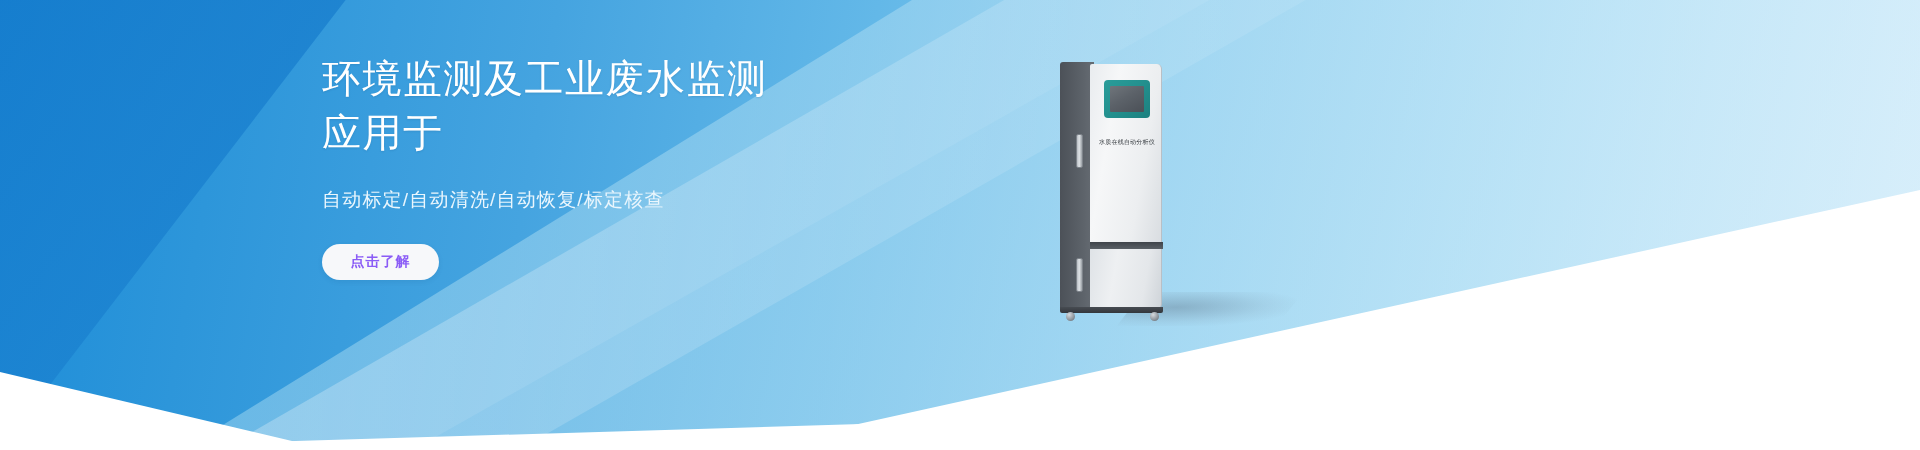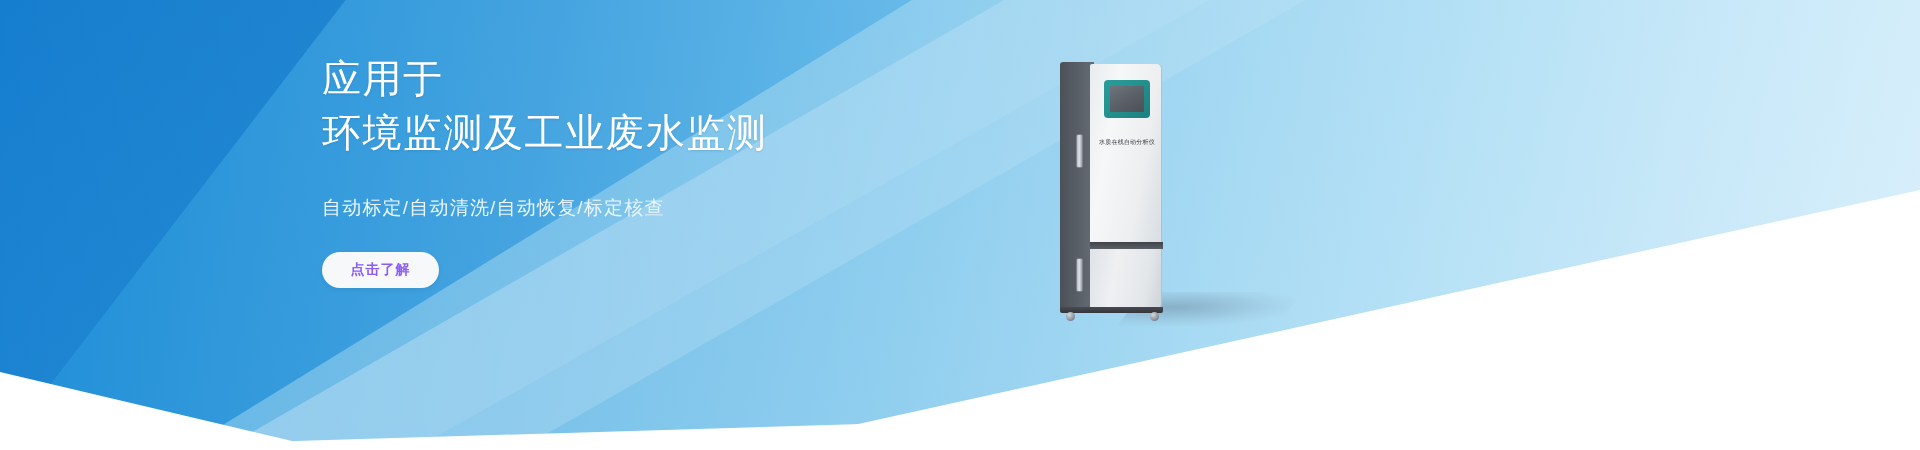--- a/index.html
+++ b/index.html
@@ -85,21 +85,21 @@
   .headline {
     color:#ffffff;
     font-size:39px;
     font-weight:400;
     line-height:54px;
     letter-spacing:1.5px;
     text-shadow:0 1px 2px rgba(20,80,130,.18);
     white-space:nowrap;
   }
   .subhead {
-    margin-top:34px;
+    margin-top:26px;
     color:#eaf6fd;
     font-size:19px;
     font-weight:400;
     letter-spacing:1.2px;
     line-height:28px;
     white-space:nowrap;
   }
   .cta-wrap { margin-top:30px; }
   .cta {
     display:inline-flex; align-items:center; justify-content:center;
@@ -223,22 +223,22 @@
   <div class="bg-base"></div>
   <div class="bg-wedge-light"></div>
   <div class="bg-band-a"></div>
   <div class="bg-band-b"></div>
   <div class="bg-wedge-dark"></div>
   <div class="bg-white-br"></div>
   <div class="bg-white-floor"></div>
   <div class="bg-white-bl"></div>
 
   <div class="copy">
+    <div class="headline">环境监测及工业废水监测</div>
     <div class="headline">应用于</div>
-    <div class="headline">环境监测及工业废水监测</div>
     <div class="subhead">自动标定/自动清洗/自动恢复/标定核查</div>
     <div class="cta-wrap">
       <button class="cta">点击了解</button>
     </div>
   </div>
 
   <div class="dev-shadow"></div>
 
   <div class="device">
     <div class="dev-side"></div>

